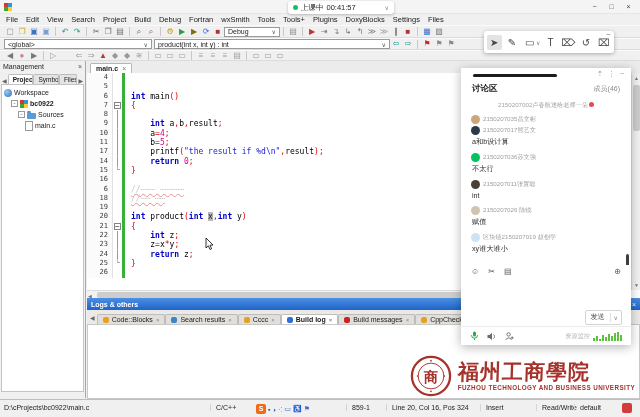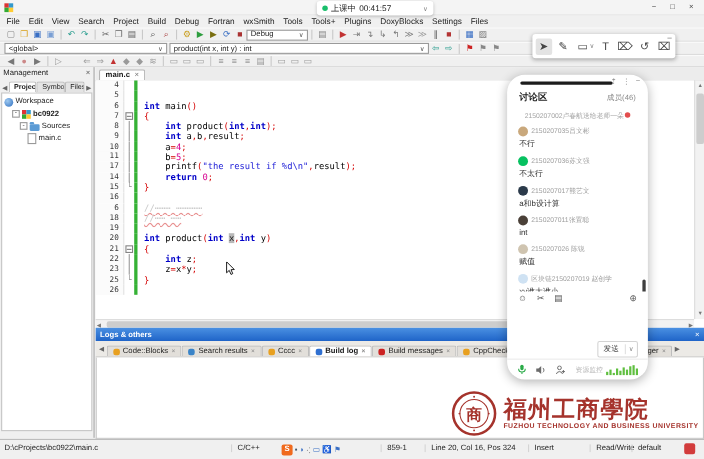--- a/index.html
+++ b/index.html
@@ -103,21 +103,21 @@
   #meetpill .dot{width:5px;height:5px;border-radius:50%;background:#19be6b;flex:none;}
   #meetpill .arr{margin-left:auto;color:#888;font-size:6px;}
   
   #annotbar{left:484px;top:31px;width:130px;height:22px;background:#fff;border-radius:3px;box-shadow:0 1px 4px rgba(0,0,0,.3);
             display:flex;align-items:center;justify-content:space-evenly;z-index:55;font-size:10px;color:#444;}
   #annotbar .at{width:15px;height:15px;text-align:center;line-height:15px;border-radius:2px;}
   #annotbar .at.sel{background:#e3e3e3;}
   #annotbar .caret{font-size:6px;color:#888;margin-left:-4px;}
   #annotmin{position:absolute;right:3px;top:-1px;font-size:8px;color:#777;}
   
-  #chatpanel{left:461px;top:68px;width:128px;height:277px;background:#fff;border-radius:16px;z-index:40;
+  #chatpanel{left:461px;top:68px;width:170px;height:277px;background:#fff;border-radius:0;z-index:40;
              box-shadow:0 2px 10px rgba(0,0,0,.3);display:flex;flex-direction:column;box-sizing:border-box;}
   .c-top{height:13px;position:relative;flex:none;}
   .c-top .bar{position:absolute;left:12px;top:6px;width:84px;height:3px;background:#1c1c1c;border-radius:2px;}
   .c-top .ticons{position:absolute;right:7px;top:2px;display:flex;gap:5px;font-size:7px;color:#888;}
   .c-head{height:15px;display:flex;align-items:center;padding:0 11px;flex:none;}
   .c-head .t{font-size:8.5px;font-weight:bold;color:#1a1a1a;}
   .c-head .m{margin-left:auto;font-size:7px;color:#8a8a8a;}
   .c-msgs{flex:1;padding:2px 10px 0 10px;position:relative;overflow:hidden;}
   .notice{font-size:6.2px;color:#a3a3a3;text-align:center;margin:3px 0 5px 0;}
   .notice .flower{display:inline-block;width:5px;height:5px;border-radius:50%;background:#e34d4d;margin-left:1px;}
@@ -305,35 +305,36 @@
     <span class="etab">
       <span>main.c</span>
       <span class="x">×</span>
     </span>
   </div>
   <div id="codeLines">
       <div class="eline"><span class="lnum">4</span><span class="fold"></span><span class="chg"></span><span class="codetxt"></span></div>
       <div class="eline"><span class="lnum">5</span><span class="fold"></span><span class="chg"></span><span class="codetxt"></span></div>
       <div class="eline"><span class="lnum">6</span><span class="fold"></span><span class="chg"></span><span class="codetxt"><span class="tk-k">int</span><span class="tk-p"> main</span><span class="tk-y">()</span></span></div>
       <div class="eline"><span class="lnum">7</span><span class="fold fopen">−</span><span class="chg"></span><span class="codetxt"><span class="tk-y">{</span></span></div>
-      <div class="eline"><span class="lnum">8</span><span class="fold fline"></span><span class="chg"></span><span class="codetxt"><span class="tk-p">    </span><span class="tk-k">int</span><span class="tk-p"> product</span><span class="tk-y">(</span><span class="tk-k">int</span><span class="tk-y">,</span><span class="tk-k">int</span><span class="tk-y">);</span></span></div>
+      <div class="eline"><span class="lnum">8</span><span class="fold fline"></span><span class="chg"></span></div>
       <div class="eline"><span class="lnum">9</span><span class="fold fline"></span><span class="chg"></span><span class="codetxt"><span class="tk-p">    </span><span class="tk-k">int</span><span class="tk-p"> a</span><span class="tk-y">,</span><span class="tk-p">b</span><span class="tk-y">,</span><span class="tk-p">result</span><span class="tk-y">;</span></span></div>
       <div class="eline"><span class="lnum">10</span><span class="fold fline"></span><span class="chg"></span><span class="codetxt"><span class="tk-p">    a</span><span class="tk-y">=</span><span class="tk-n2">4</span><span class="tk-y">;</span></span></div>
       <div class="eline"><span class="lnum">11</span><span class="fold fline"></span><span class="chg"></span><span class="codetxt"><span class="tk-p">    b</span><span class="tk-y">=</span><span class="tk-n2">5</span><span class="tk-y">;</span></span></div>
       <div class="eline"><span class="lnum">17</span><span class="fold fline"></span><span class="chg"></span><span class="codetxt"><span class="tk-p">    printf</span><span class="tk-y">(</span><span class="tk-s">"the result if %d\n"</span><span class="tk-y">,</span><span class="tk-p">result</span><span class="tk-y">);</span></span></div>
       <div class="eline"><span class="lnum">14</span><span class="fold fline"></span><span class="chg"></span><span class="codetxt"><span class="tk-p">    </span><span class="tk-k">return</span><span class="tk-p"> </span><span class="tk-n2">0</span><span class="tk-y">;</span></span></div>
       <div class="eline"><span class="lnum">15</span><span class="fold">└</span><span class="chg"></span><span class="codetxt"><span class="tk-y">}</span></span></div>
       <div class="eline"><span class="lnum">16</span><span class="fold"></span><span class="chg"></span><span class="codetxt"></span></div>
       <div class="eline"><span class="lnum">6</span><span class="fold"></span><span class="chg"></span><span class="codetxt"><span class="tk-c">//⋯⋯⋯ ⋯⋯⋯⋯⋯</span></span></div>
       <div class="eline"><span class="lnum">18</span><span class="fold"></span><span class="chg"></span><span class="codetxt"><span class="tk-c">//⋯⋯ ⋯⋯</span></span></div>
       <div class="eline"><span class="lnum">19</span><span class="fold"></span><span class="chg"></span><span class="codetxt"></span></div>
       <div class="eline"><span class="lnum">20</span><span class="fold"></span><span class="chg"></span><span class="codetxt"><span class="tk-k">int</span><span class="tk-p"> product</span><span class="tk-y">(</span><span class="tk-k">int</span><span class="tk-p"> </span><span class="tk-sel">x</span><span class="tk-y">,</span><span class="tk-k">int</span><span class="tk-p"> y</span><span class="tk-y">)</span></span></div>
       <div class="eline"><span class="lnum">21</span><span class="fold fopen">−</span><span class="chg"></span><span class="codetxt"><span class="tk-y">{</span></span></div>
       <div class="eline"><span class="lnum">22</span><span class="fold fline"></span><span class="chg"></span><span class="codetxt"><span class="tk-p">    </span><span class="tk-k">int</span><span class="tk-p"> z</span><span class="tk-y">;</span></span></div>
       <div class="eline"><span class="lnum">23</span><span class="fold fline"></span><span class="chg"></span><span class="codetxt"><span class="tk-p">    z</span><span class="tk-y">=</span><span class="tk-p">x</span><span class="tk-y">*</span><span class="tk-p">y</span><span class="tk-y">;</span></span></div>
+      <div class="eline"><span class="lnum">24</span><span class="fold fline"></span><span class="chg"></span><span class="codetxt"><span class="tk-p">    </span><span class="tk-k">return</span><span class="tk-p"> z</span><span class="tk-y">;</span></span></div>
       <div class="eline"><span class="lnum">25</span><span class="fold">└</span><span class="chg"></span><span class="codetxt"><span class="tk-y">}</span></span></div>
       <div class="eline"><span class="lnum">26</span><span class="fold"></span><span class="chg"></span><span class="codetxt"></span></div>
     </div>
   <div id="evscroll">
     <span class="scarr" style="top:1px;left:2px;">▲</span>
     <div id="evthumb"></div>
     <span class="scarr" style="bottom:1px;left:2px;">▼</span>
   </div>
   <div id="ehscroll">
     <span class="scarr" style="left:1px;top:1px;">◀</span>
@@ -466,35 +467,34 @@
     <span class="m">成员(46)</span>
   </div>
   <div class="c-msgs" id="cmsgs">
     <div class="c-thumb"></div>
   <div class="notice">2150207002卢春航送给老师一朵<span class="flower"></span></div>
       <div class="msg">
         <div class="nrow">
           <span class="av" style="background: rgb(201, 168, 124);"></span>
           <span class="nm">2150207035吕文彬</span>
         </div>
-        <div class="tx">不行</div>
+      </div>
+      <div class="msg">
+        <div class="nrow">
+          <span class="av" style="background: rgb(43, 58, 74);"></span>
+          <span class="nm">2150207017熊艺文</span>
+        </div>
+        <div class="tx">a和b设计算</div>
       </div>
       <div class="msg">
         <div class="nrow">
           <span class="av" style="background: rgb(7, 193, 96);"></span>
           <span class="nm">2150207036苏文强</span>
         </div>
         <div class="tx">不太行</div>
-      </div>
-      <div class="msg">
-        <div class="nrow">
-          <span class="av" style="background: rgb(43, 58, 74);"></span>
-          <span class="nm">2150207017熊艺文</span>
-        </div>
-        <div class="tx">a和b设计算</div>
       </div>
       <div class="msg">
         <div class="nrow">
           <span class="av" style="background: rgb(74, 64, 56);"></span>
           <span class="nm">2150207011张置聪</span>
         </div>
         <div class="tx">int</div>
       </div>
       <div class="msg">
         <div class="nrow">

